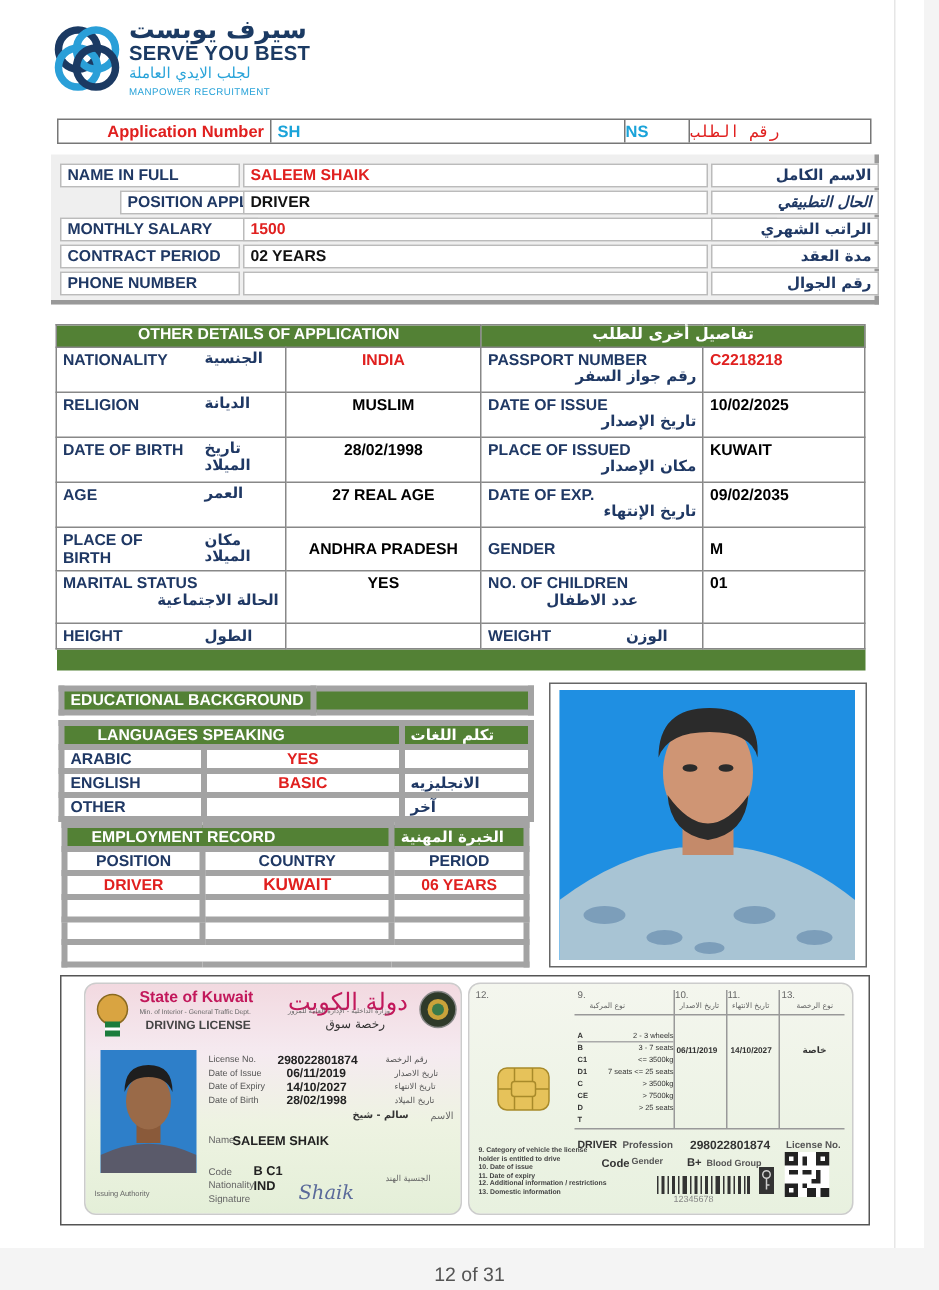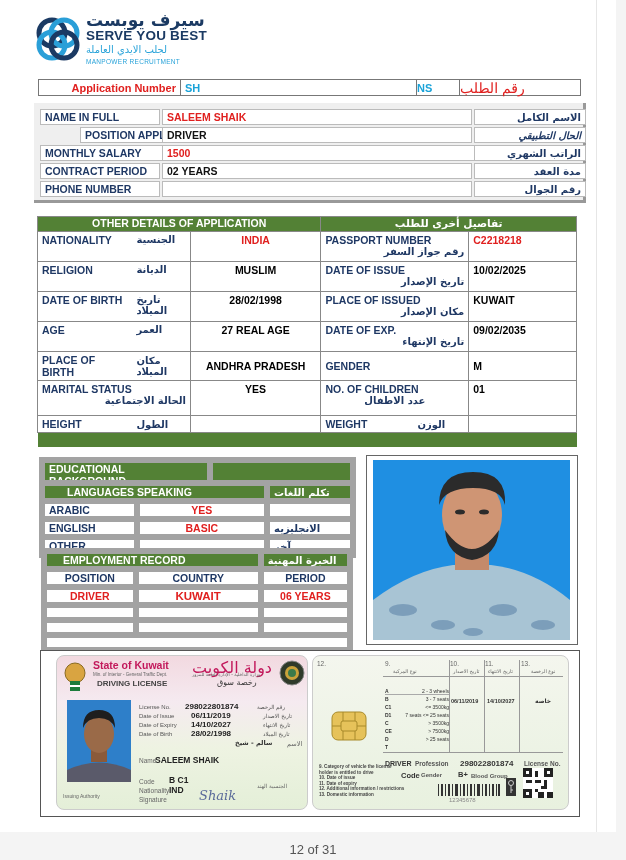--- a/index.html
+++ b/index.html
@@ -28,21 +28,21 @@
   
   .odt{left:37px;top:216px;width:540px;border-collapse:collapse;font-size:10.5px;}
   .odt td{border:1px solid #888;vertical-align:top;padding:2px 4px;box-sizing:border-box;}
   .odt .hdr td{background:#538135;color:#fff;font-weight:bold;height:15px;padding:0 4px;text-align:center;}
   .odt .foot td{background:#538135;height:14px;border:none;}
   .ar{direction:rtl;font-family:"DejaVu Sans",sans-serif;font-size:10px;}
   .lbl{font-weight:bold;color:#1f3864;}
   .val{font-weight:bold;}
   
   .st{border-collapse:collapse;font-size:10.5px;}
-  .st td{border:6px solid #a3a3a3;height:14px;padding:0 4px;box-sizing:border-box;}
+  .st td{border:4px solid #a3a3a3;height:14px;padding:0 4px;box-sizing:border-box;}
   .st .g td{background:#538135;color:#fff;font-weight:bold;}
   
   .photo-frame{left:366px;top:455px;width:212px;height:190px;border:1px solid #666;background:#fff;}
   .photo{left:373px;top:460px;width:197px;height:180px;overflow:hidden;background:#1e8fe0;}
   
   .lic-frame{left:40px;top:650px;width:540px;height:167px;border:1px solid #555;background:#fff;}
   .lic-front{left:56px;top:655px;width:252px;height:155px;border-radius:8px;background:linear-gradient(180deg,#f2d9e0 0%,#f5eaf0 30%,#eef3e2 60%,#e4efd8 100%);border:1px solid #ccc;overflow:hidden;}
   .lic-back{left:312px;top:655px;width:257px;height:155px;border-radius:8px;background:linear-gradient(180deg,#f4f6ee 0%,#e8f1df 100%);border:1px solid #ccc;overflow:hidden;}
   .tiny{font-size:6.5px;color:#666;}
   .pagenum{left:0;width:626px;top:842px;text-align:center;font-size:13px;color:#555;}
@@ -62,21 +62,21 @@
   </svg>
   <div class="abs logo-ar">سيرف يوبست</div>
   <div class="abs logo-en">SERVE YOU BEST</div>
   <div class="abs logo-ar2">لجلب الايدي العاملة</div>
   <div class="abs logo-en2">MANPOWER RECRUITMENT</div>
 
   <div class="abs appbar">
     <div style="width:142px;justify-content:flex-end;padding-right:4px;" class="red b">Application Number</div>
     <div style="width:236px;padding-left:4px;" class="blue b">SH</div>
     <div style="width:43px;" class="blue b">NS</div>
-    <div style="flex:1;justify-content:flex-end;padding-right:4px;direction:rtl;font-family:Liberation Sans, sans-serif;font-size:14px;" class="red">رقم الطلب</div>
+    <div style="flex:1;justify-content:flex-end;padding-right:4px;direction:rtl;font-family:Liberation Mono, monospace;font-size:11px;" class="red">رقم الطلب</div>
   </div>
 
   <div class="abs ptable">
     <div class="prow" style="top:6px;">
       <div class="c navy" style="left:0;width:120px;">NAME IN FULL</div>
       <div class="c red" style="left:122px;width:310px;">SALEEM SHAIK</div>
       <div class="c ar navy" style="left:434px;width:112px;justify-content:flex-start;">الاسم الكامل</div>
     </div>
     <div class="prow" style="top:24px;">
       <div class="c navy" style="left:0;width:120px;margin-left:40px;">POSITION APPLIED</div>

